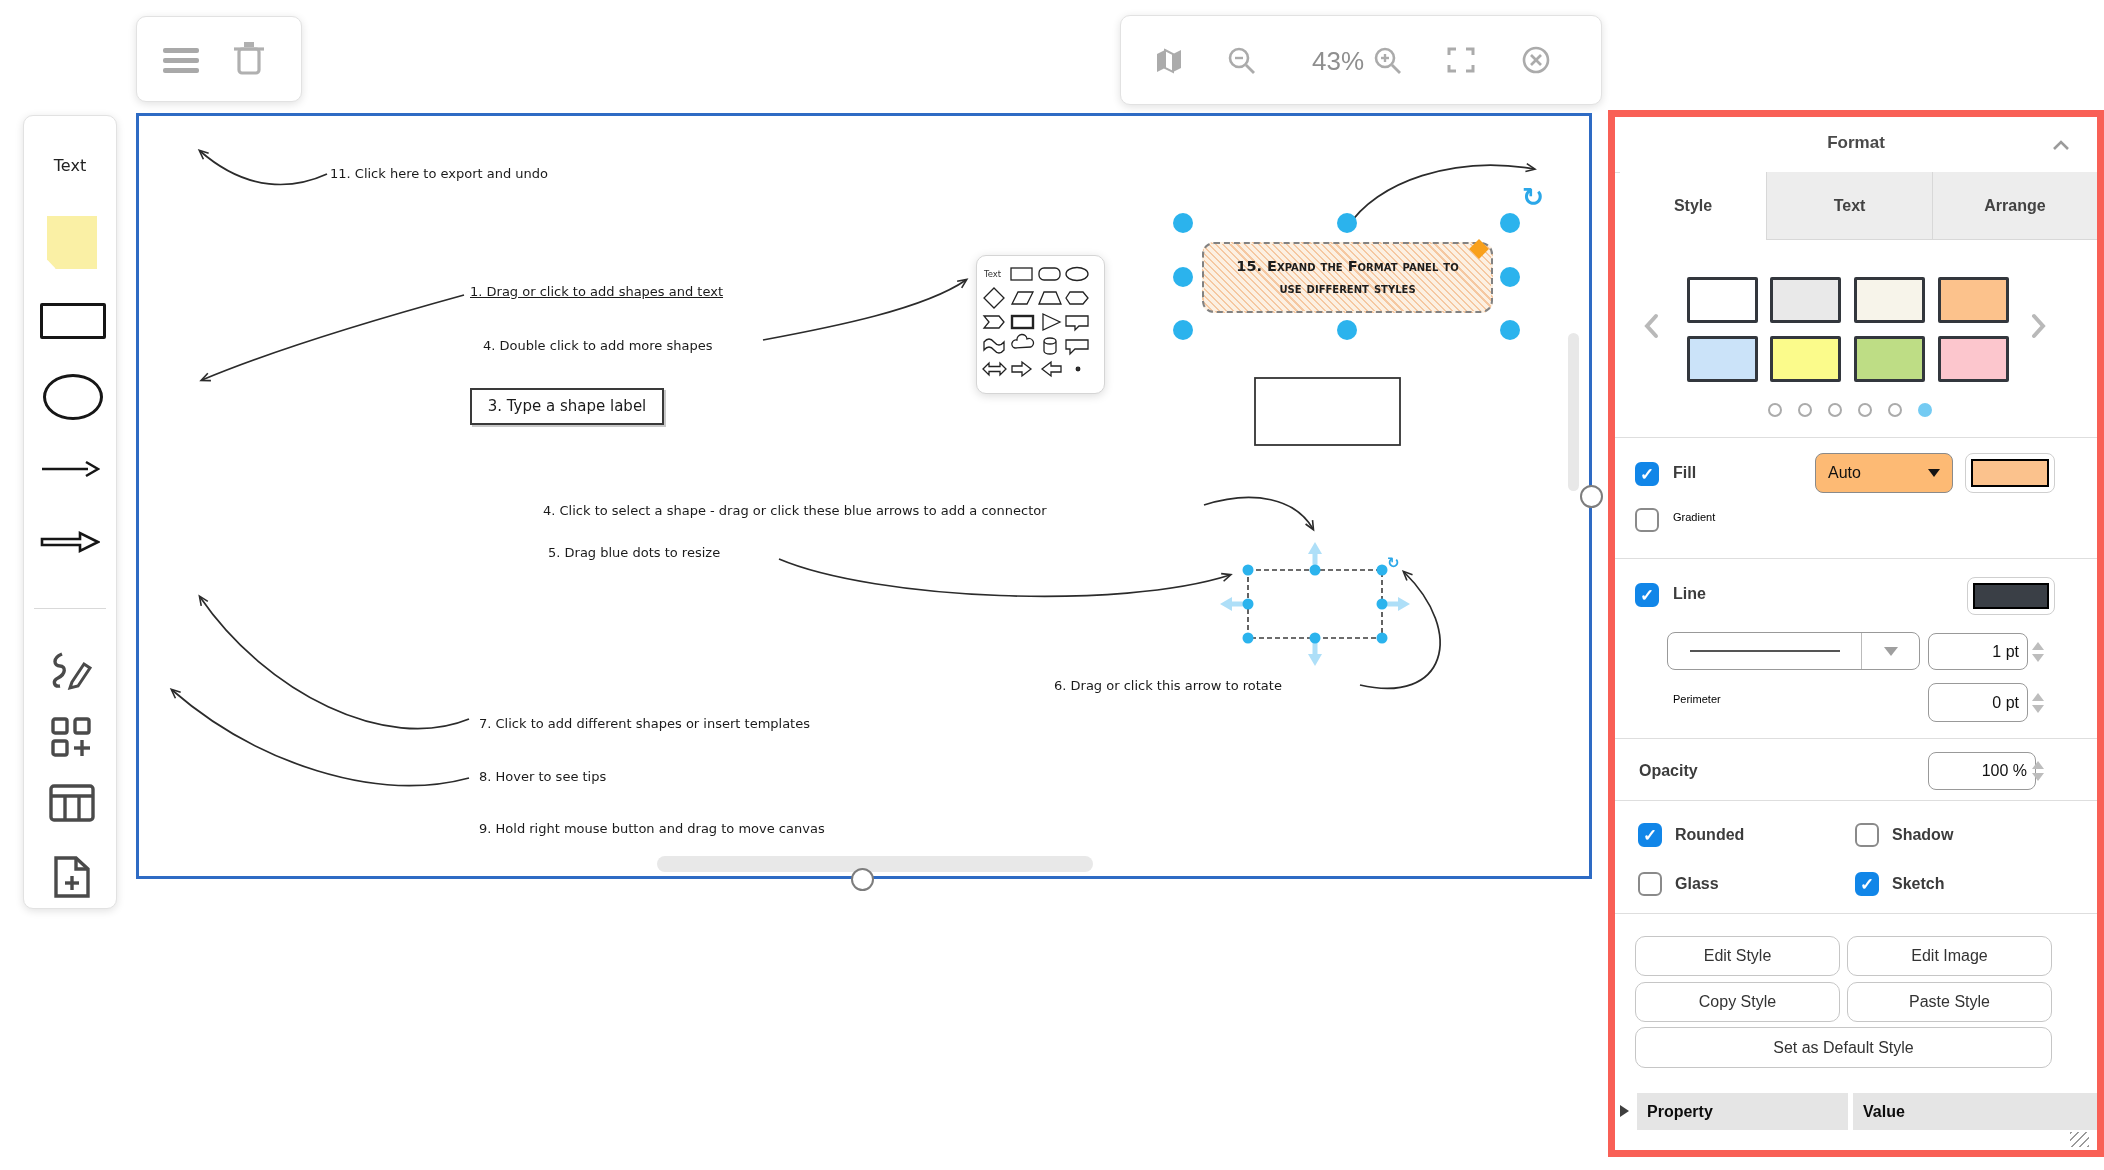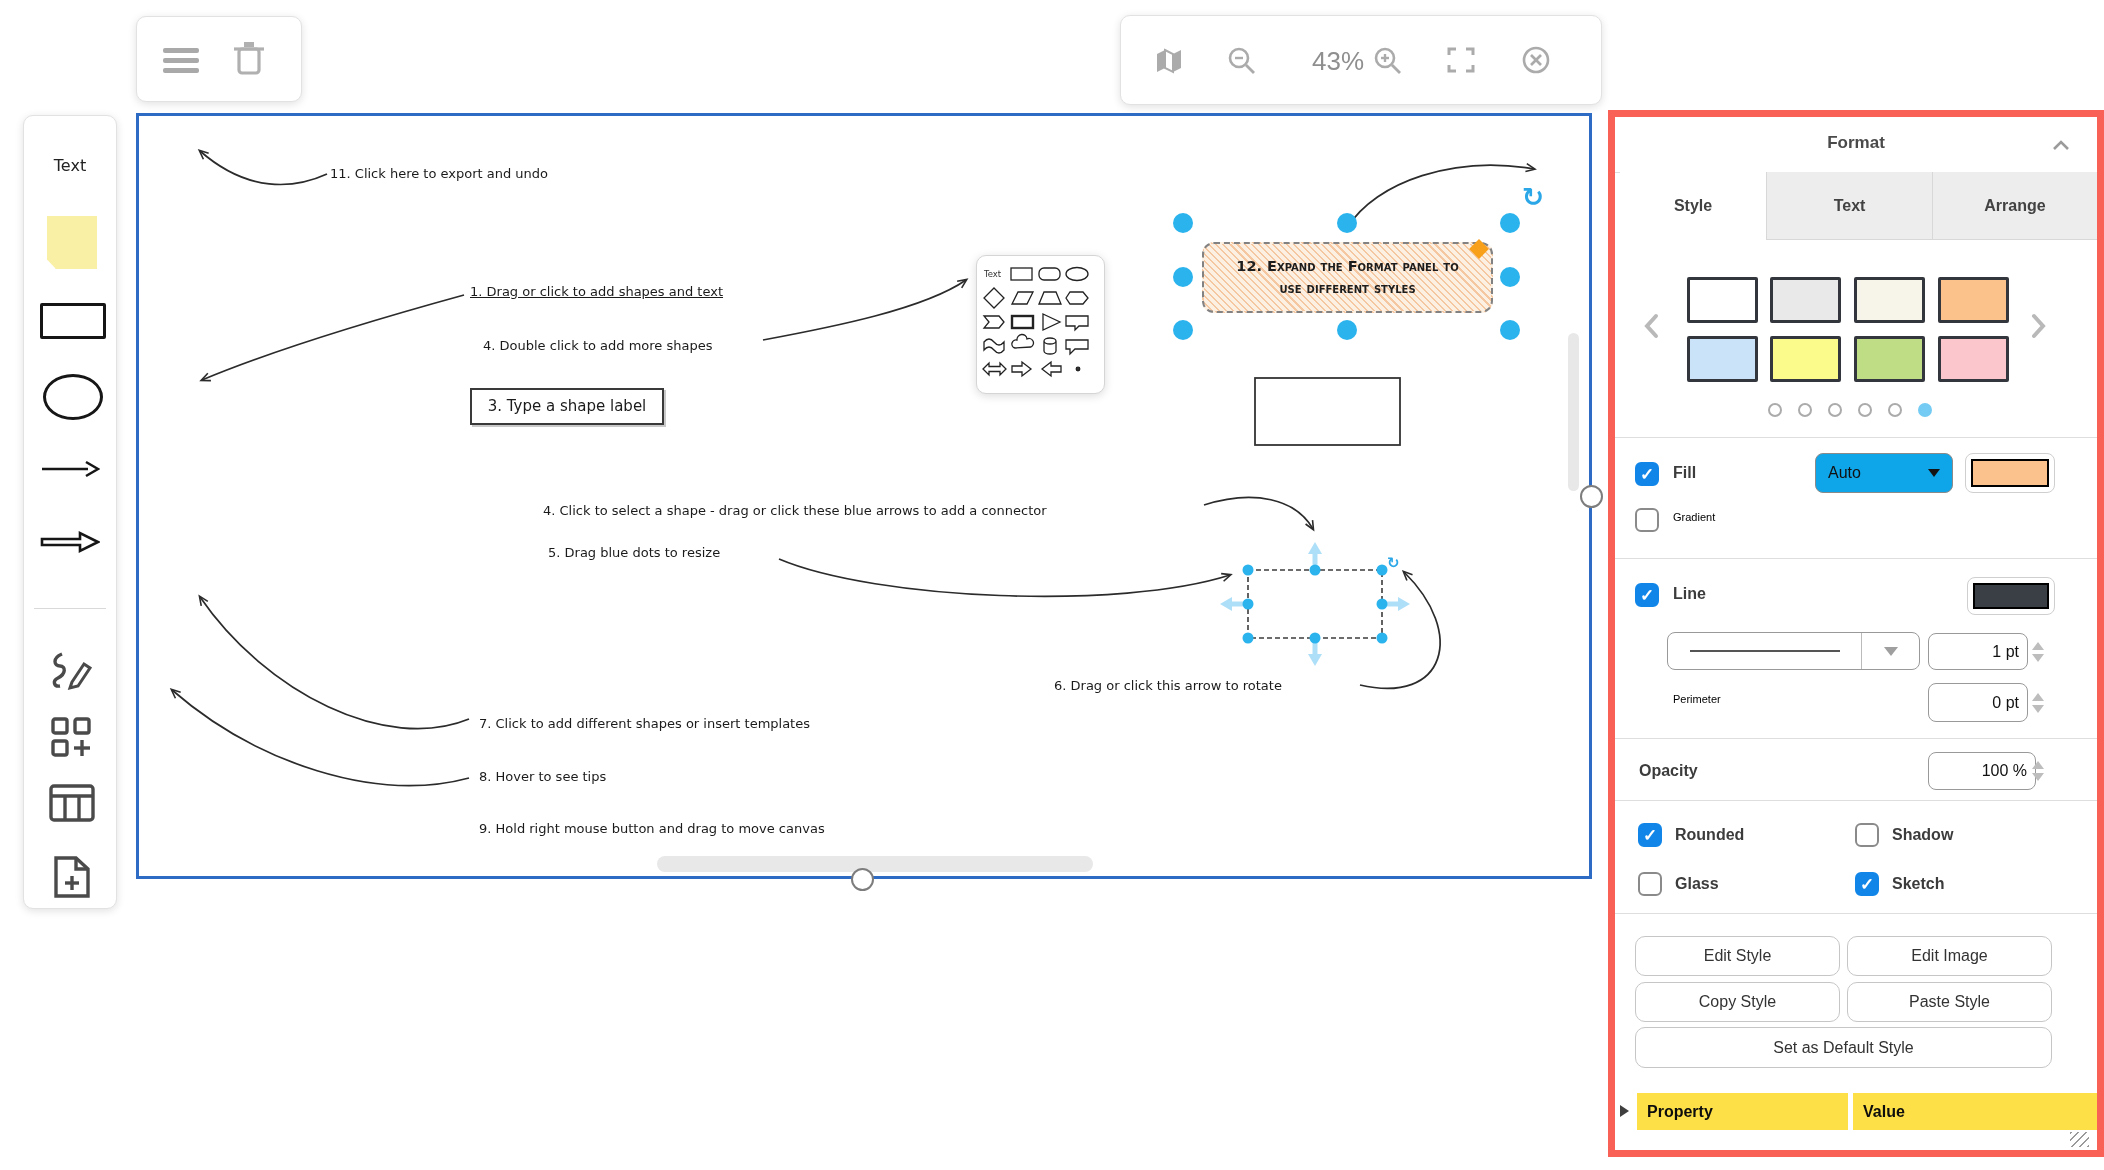--- a/index.html
+++ b/index.html
@@ -47,21 +47,21 @@
   .swatch{box-sizing:border-box;border:3px solid #33373d;border-radius:2px;}
   .dot{width:14px;height:14px;border-radius:50%;border:2px solid #ababab;background:#fff;box-sizing:border-box;}
   .dot.active{background:#74cbf3;border-color:#74cbf3;}
   .pdivider{height:1px;background:#dedede;left:0;width:482px;}
   .cb{width:24px;height:24px;border:2px solid #8a8a8a;border-radius:6px;background:#fff;
       box-sizing:border-box;display:flex;align-items:center;justify-content:center;}
   .cb.checked{background:#1186e8;border-color:#1186e8;}
   .cb.checked::after{content:"✓";color:#fff;font-size:17px;font-weight:bold;}
   .plabel{font-size:16px;font-weight:700;color:#3c3c3c;}
   .plabel2{font-size:11px;color:#000000;}
-  .dropdown{border:1.5px solid #8a8a8a;border-radius:8px;box-sizing:border-box;background:#0ea5e9;
+  .dropdown{border:1.5px solid #8a8a8a;border-radius:8px;box-sizing:border-box;background:#fdba74;
             display:flex;align-items:center;font-size:16px;color:#111;padding:0 12px;}
   .dd-arrow{width:0;height:0;border-left:6px solid transparent;border-right:6px solid transparent;
             border-top:8px solid #141414;margin-left:auto;}
   .color-btn{border:1px solid #cfcfcf;border-radius:8px;box-sizing:border-box;background:#fff;
              display:flex;align-items:center;justify-content:center;}
   .color-inner{width:78px;height:28px;border:2px solid #000;box-sizing:border-box;}
   .stepper{border:1.5px solid #999;border-radius:8px;box-sizing:border-box;background:#fff;
            font-size:16px;color:#111;display:flex;align-items:center;justify-content:flex-end;
            padding-right:8px;}
   .spinner{display:flex;flex-direction:column;justify-content:center;gap:4px;}
@@ -70,21 +70,21 @@
   .spin-down{width:0;height:0;border-left:6px solid transparent;border-right:6px solid transparent;
              border-top:8px solid #bdbdbd;}
   .combo{border:1.5px solid #999;border-radius:8px;box-sizing:border-box;background:#fff;display:flex;}
   .combo-line{flex:0 0 193px;display:flex;align-items:center;justify-content:center;border-right:1px solid #bbb;}
   .combo-line div{width:150px;height:2px;background:#555;}
   .combo-dd{flex:1;display:flex;align-items:center;justify-content:center;}
   .combo-dd div{width:0;height:0;border-left:7px solid transparent;border-right:7px solid transparent;
                 border-top:9px solid #9f9f9f;}
   .pbtn{border:1.5px solid #c6c6c6;border-radius:10px;background:#fff;box-sizing:border-box;
         display:flex;align-items:center;justify-content:center;font-size:16px;color:#333;}
-  .thcell{background:#fde047;display:flex;align-items:center;padding-left:10px;
+  .thcell{background:#e5e5e5;display:flex;align-items:center;padding-left:10px;
           font-size:16px;font-weight:700;color:#0d0d0d;box-sizing:border-box;}
   .grip{background:repeating-linear-gradient(135deg,#9a9a9a 0 1.5px,transparent 1.5px 5.5px);}
 </style>
 </head>
 <body>
 
 <div id="page">
 
   <div class="abs card" style="left:136px;top:16px;width:164px;height:84px;">
     <div class="abs" style="left:26px;top:26px;">
@@ -291,21 +291,21 @@
       <path d="M38,92 a4,4 0 0 1 2,-8 a5,5 0 0 1 10,-1 a4,4 0 0 1 4,8 z"></path>
       <path d="M67,85 a6,3 0 0 1 12,0 v10 a6,3 0 0 1 -12,0 z M67,85 a6,3 0 0 0 12,0"></path>
       <path d="M89,84 h22 v9 h-13 l-5,5 v-5 h-4 z"></path>
       <path d="M6,113 l6,-6 v3.5 h11 v-3.5 l6,6 l-6,6 v-3.5 h-11 v3.5 z"></path>
       <path d="M35,110 h10 v-4 l9,7 l-9,7 v-4 h-10 z"></path>
       <path d="M84,110 h-10 v-4 l-9,7 l9,7 v-4 h10 z"></path>
       <circle cx="101" cy="113" r="1.8" fill="#333"></circle>
     </svg>
   </div>
 
-  <div class="abs sticky" style="left:1202px;top:242px;width:291px;height:71px;">12. Expand the Format panel to use different styles</div>
+  <div class="abs sticky" style="left:1202px;top:242px;width:291px;height:71px;">15. Expand the Format panel to use different styles</div>
   <div class="abs handle" style="left:1173px;top:213px;"></div>
   <div class="abs handle" style="left:1337px;top:213px;"></div>
   <div class="abs handle" style="left:1500px;top:213px;"></div>
   <div class="abs handle" style="left:1173px;top:267px;"></div>
   <div class="abs handle" style="left:1500px;top:267px;"></div>
   <div class="abs handle" style="left:1173px;top:320px;"></div>
   <div class="abs handle" style="left:1337px;top:320px;"></div>
   <div class="abs handle" style="left:1500px;top:320px;"></div>
   <div class="abs diamond" style="left:1472px;top:242px;"></div>
   <div class="abs rotate-glyph" style="left:1522px;top:182px;">↻</div>

